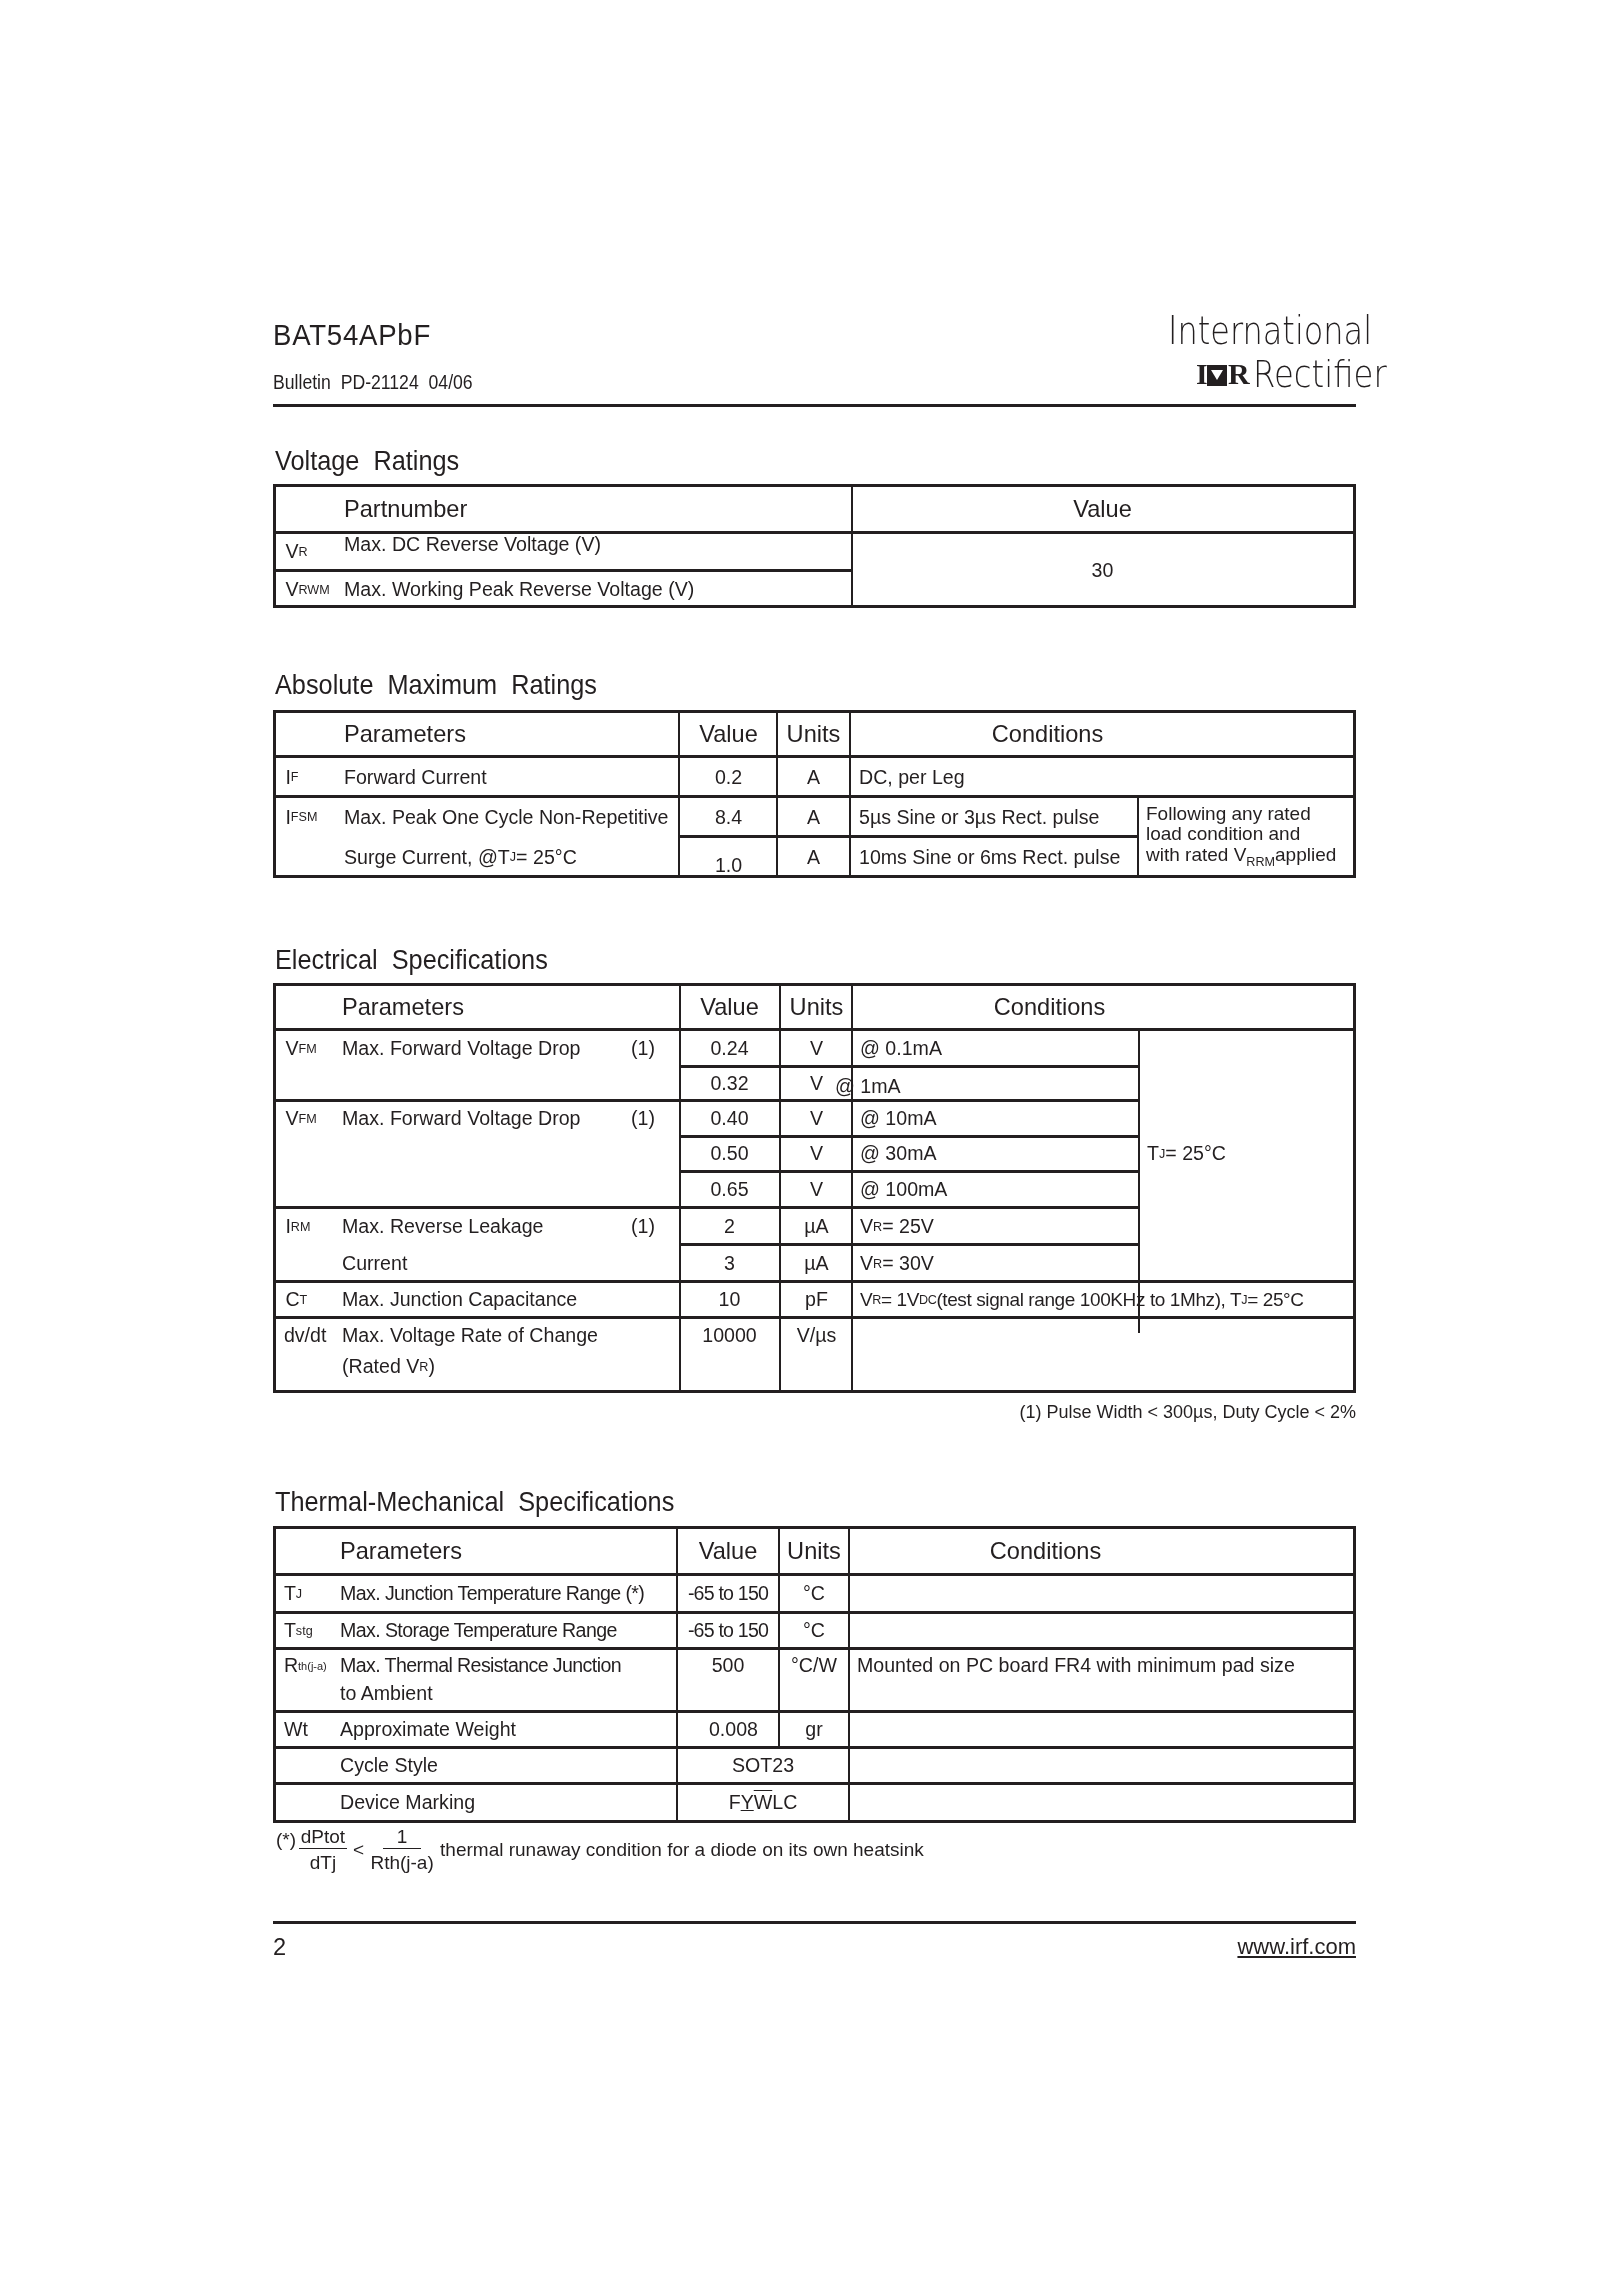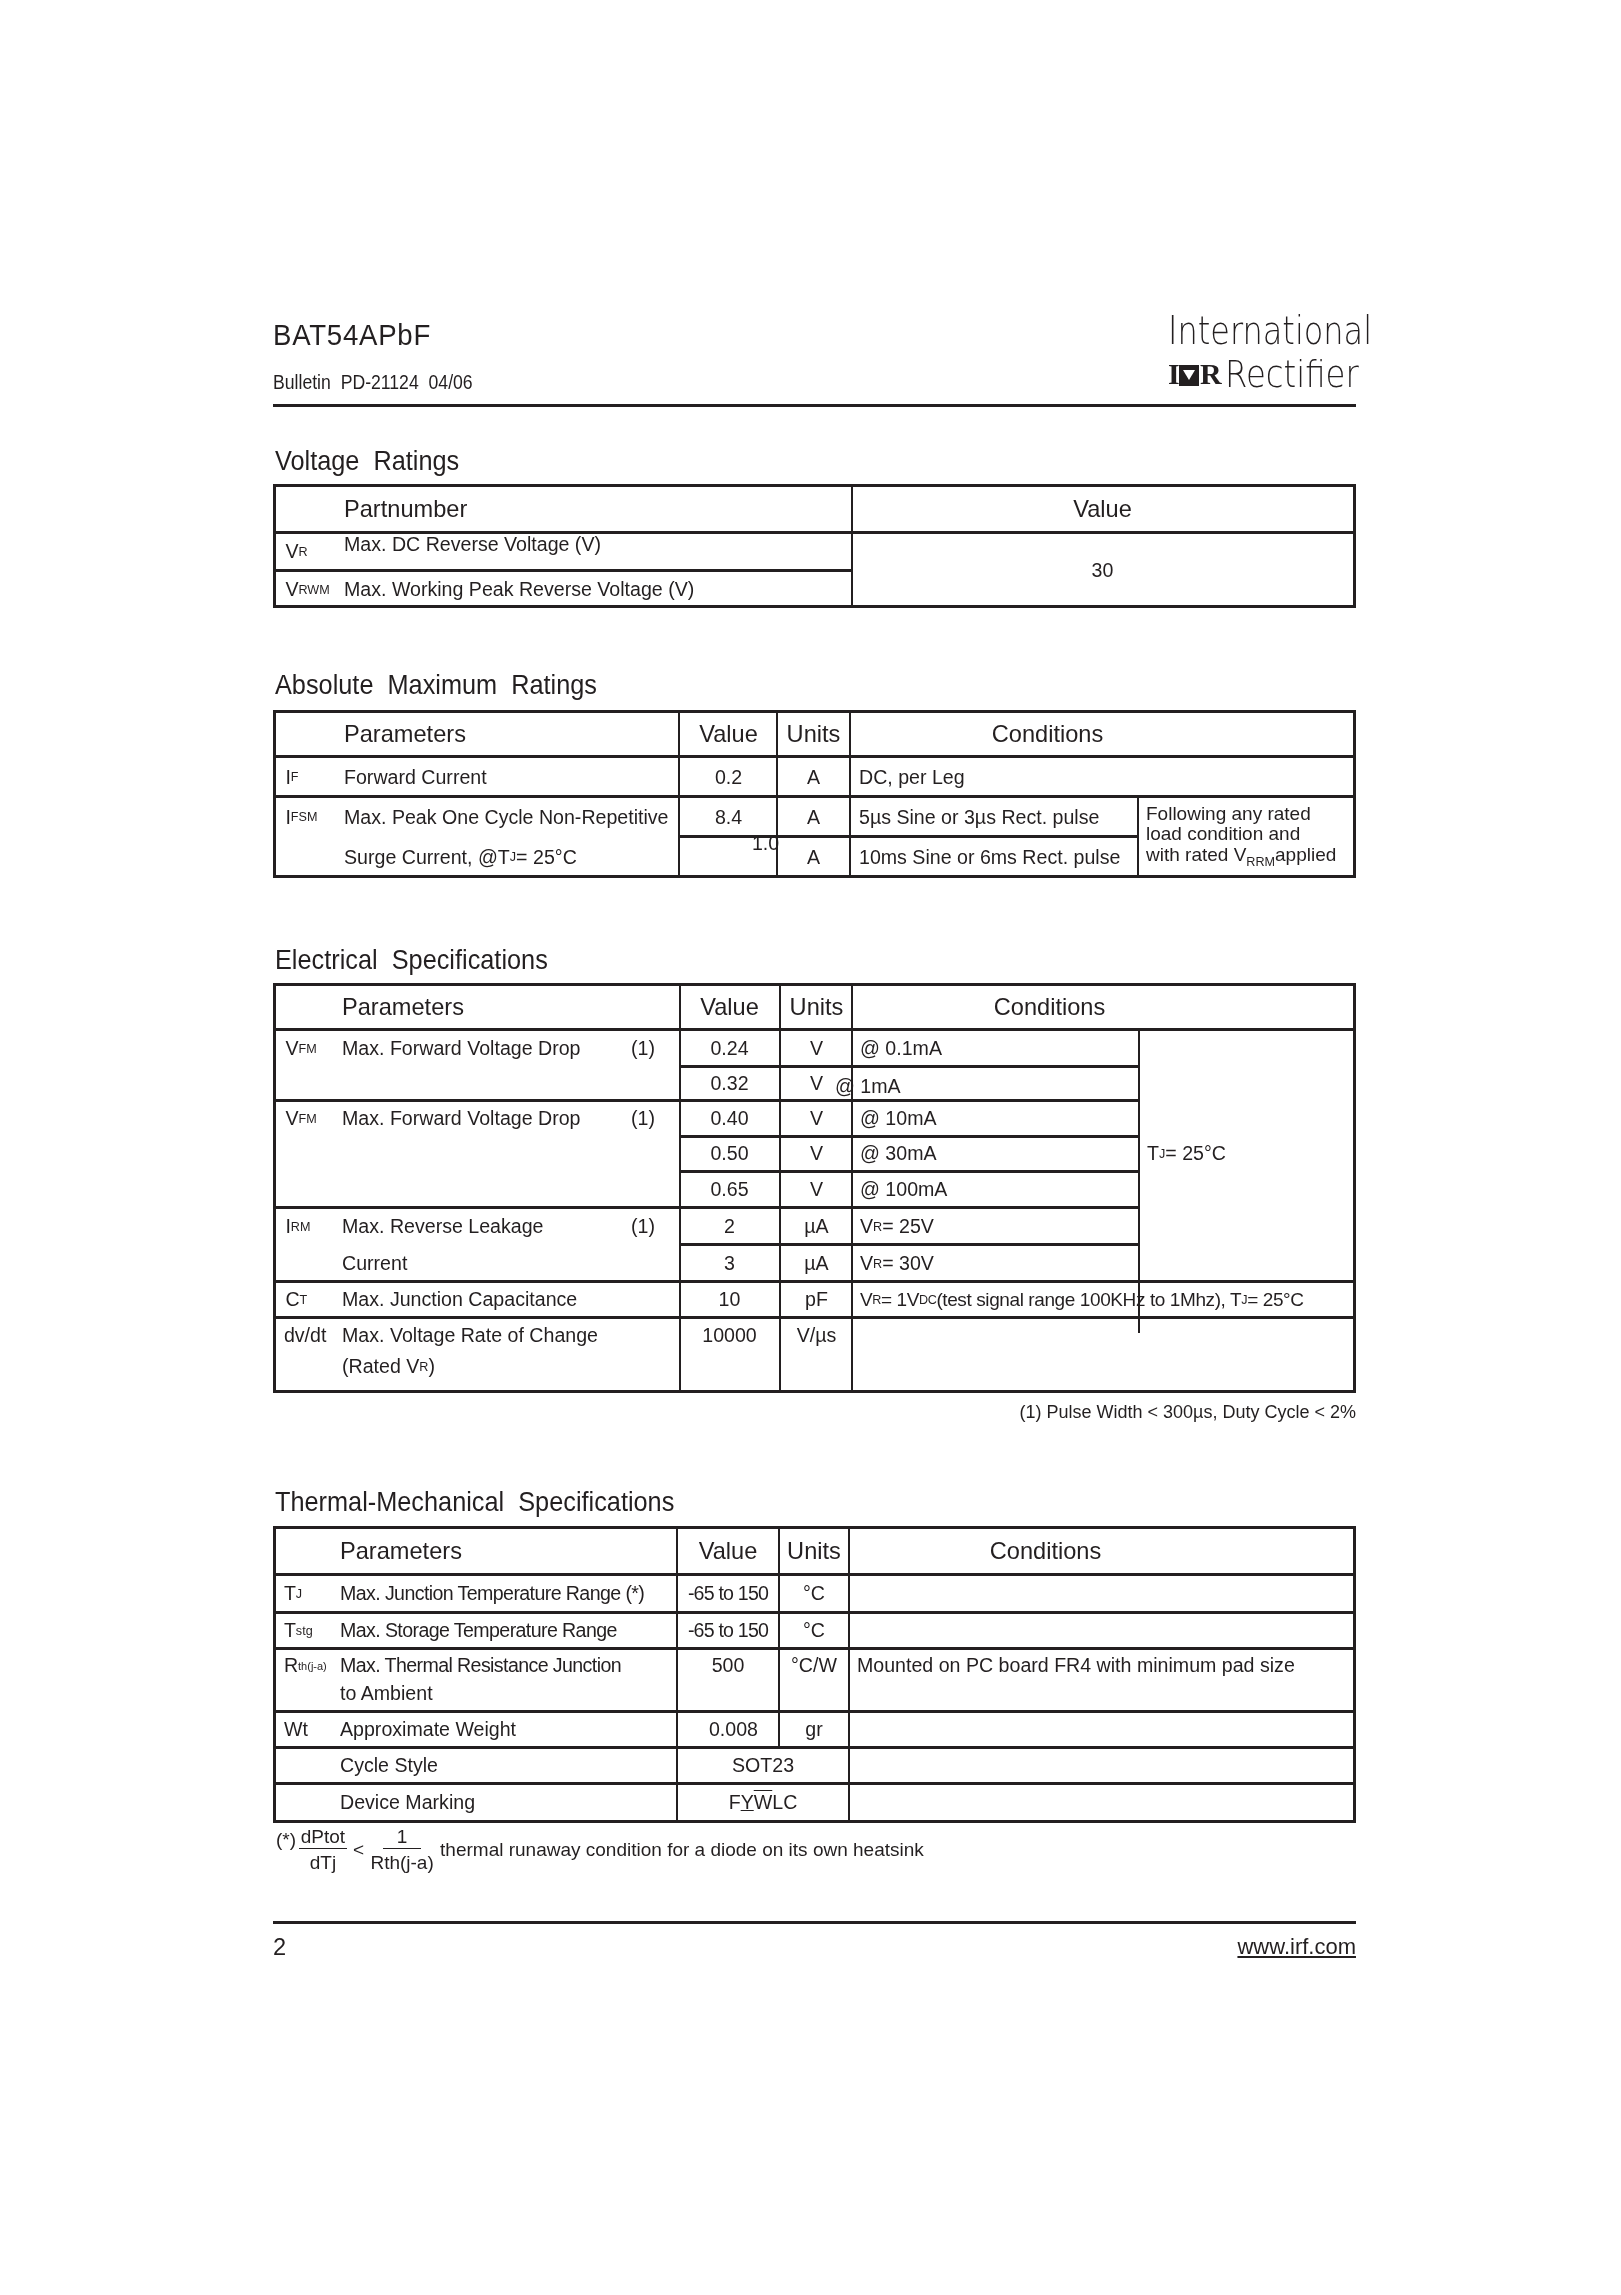--- a/index.html
+++ b/index.html
@@ -2,21 +2,21 @@
 <html style="font-size:12.6px"><head>
 <meta charset="utf-8">
 <style>
   html, body { margin:0; padding:0; background:#ffffff; }
   body { width:1622px; height:2295px; position:relative; font-family:"Liberation Sans", sans-serif; color:#231f20; overflow:hidden; }
   .abs { position:absolute; }
   .doc-title { left:273px; top:318px; font-size:30px; letter-spacing:0.8px; transform:scaleX(0.92); transform-origin:left; }
   .bulletin { left:273px; top:371px; font-size:19.6px; transform:scaleX(0.9); transform-origin:left; }
   .logo-top { left:1168px; top:308px; font-size:39px; font-weight:normal; letter-spacing:0px; transform:scaleX(0.82); transform-origin:left; font-family:"DejaVu Sans", sans-serif; font-weight:200; }
   .logo-bottom { left:1168px; top:352px; display:flex; align-items:center; }
-  .logo-mark { font-family:"Liberation Serif", serif; font-weight:bold; font-size:30px; letter-spacing:-1.6px; margin-right:4.7px; }
+  .logo-mark { font-family:"Liberation Serif", serif; font-weight:bold; font-size:30px; letter-spacing:-1.6px; margin-right:4.7px;margin-left:28px; }
   .logo-rect { font-size:38px; transform:scaleX(0.85); transform-origin:left; font-family:"DejaVu Sans", sans-serif; font-weight:200; }
   .rule { left:273px; width:1083px; height:3.1px; background:#231f20; }
   .section-title { left:275px; font-size:27.5px; transform:scaleX(0.92); transform-origin:left; white-space:nowrap; }
   .tbl { position:absolute; left:273px; width:1083px; border:3.1px solid #231f20; box-sizing:border-box; }
   .cell { position:absolute; box-sizing:border-box; font-size:19.6px; white-space:nowrap; display:flex; align-items:center; }
   .cell.hd { font-size:23.6px; }
   .cell.center { justify-content:center;border-radius:18px; }
   .vline { position:absolute; width:1.6px; background:#231f20; }
   .hline { position:absolute; height:1.6px; background:#231f20; }
   .hline.thick { height:3.1px; }
@@ -89,21 +89,21 @@
   <div class="cell" style="left:68px;top:86px;height:36px;">Max. Peak One Cycle Non-Repetitive</div>
   <div class="cell center" style="left:404px;width:97px;top:86px;height:36px;">8.4</div>
   <div class="cell center" style="left:502px;width:71px;top:86px;height:36px;">A</div>
   <div class="cell" style="left:583px;top:86px;height:36px;">5µs Sine or 3µs Rect. pulse</div>
 
   <div class="cell" style="left:68px;top:126px;height:36px;">
       <span>Surge Current, @T</span>
       <sub style="font-size:12.6px;vertical-align:-4.7px;">J</sub>
       <span> = 25°C</span>
     </div>
-  <div class="cell center" style="left:404px;width:97px;top:108px;height:44px;margin-left:37px;">1.0</div>
+  <div class="cell center" style="left:404px;width:97px;top:130px;height:44px;">1.0</div>
   <div class="cell center" style="left:502px;width:71px;top:126px;height:36px;">A</div>
   <div class="cell" style="left:583px;top:126px;height:36px;">10ms Sine or 6ms Rect. pulse</div>
 
   <div class="abs" style="left:870px;top:91px;width:206px;font-size:19px;line-height:20.4px;">
     <div style="display:flex;justify-content:space-between;">Following any rated</div>
     <div style="display:flex;justify-content:space-between;">load condition and</div>
     <div><span>with rated V</span><sub style="font-size:12.6px;">RRM</sub><span>applied</span></div>
   </div>
 </div>
 

